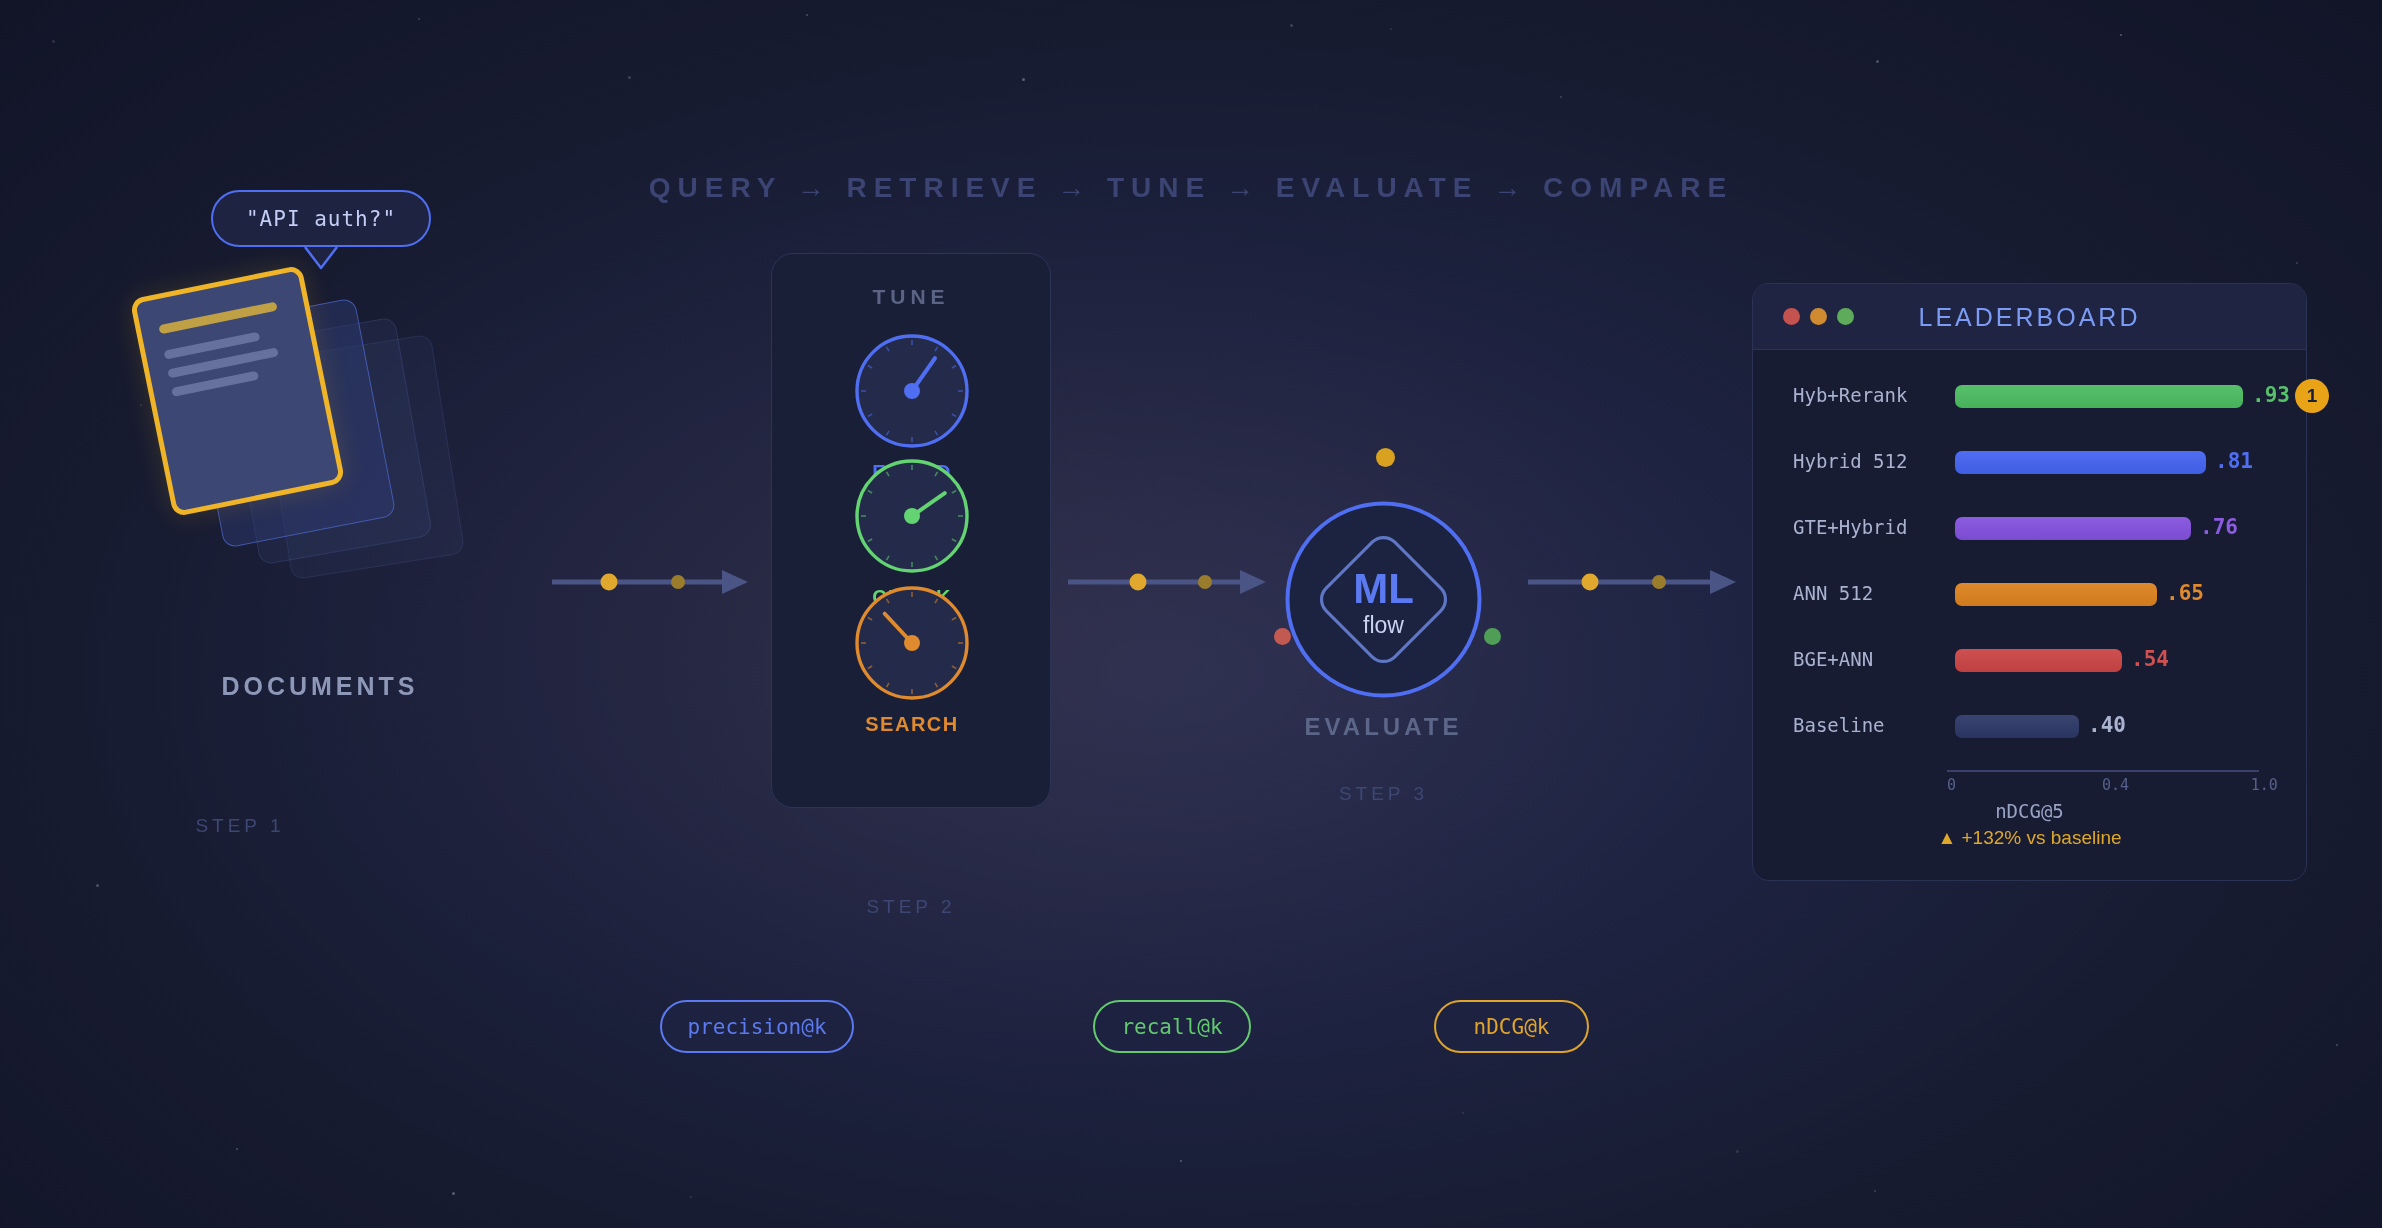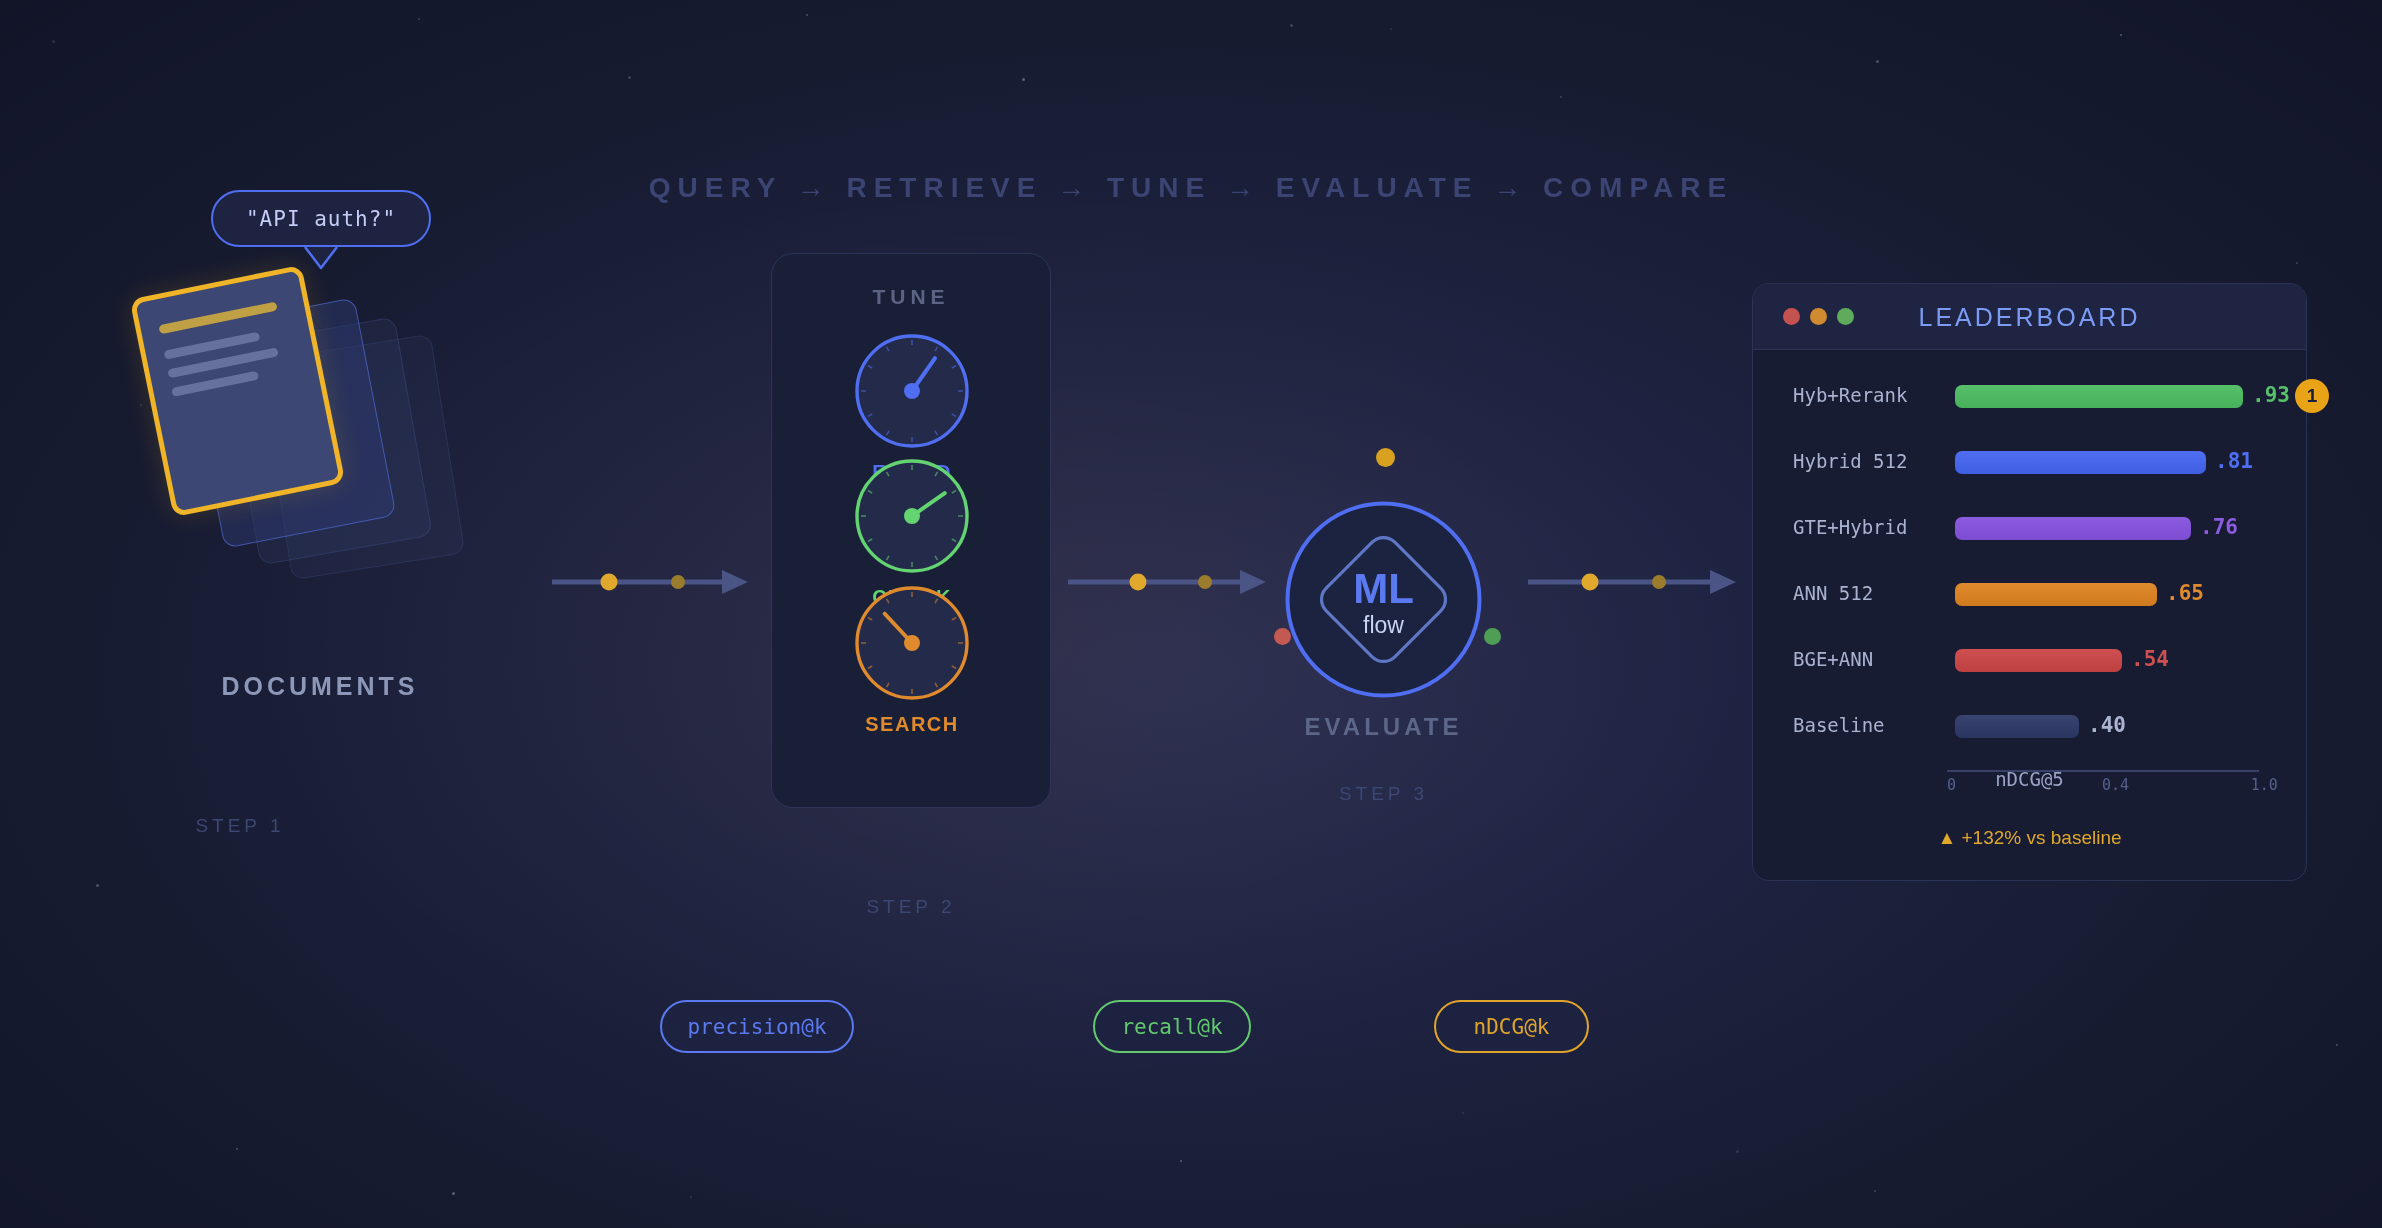--- a/index.html
+++ b/index.html
@@ -137,21 +137,21 @@
     font-size:19px; font-weight:bold;
     display:flex; align-items:center; justify-content:center;
   }
   #axisLine { position:absolute; left:194px; top:486px; width:312px; height:1.5px; background:#39416b; }
   .axisTick {
     position:absolute; top:492px;
     font-family:"DejaVu Sans Mono", monospace;
     font-size:15px; color:#57608c;
   }
   #axisName {
-    position:absolute; left:0; right:0; top:484px; text-align:center;
+    position:absolute; left:0; right:0; top:516px; text-align:center;
     font-family:"DejaVu Sans Mono", monospace;
     font-size:19px; color:#99a3c4;
   }
   #boardNote {
     position:absolute; left:0; right:0; top:543px; text-align:center;
     font-size:19px; color:#dfa82a; font-weight:500;
   }
 
   
   .pill {

